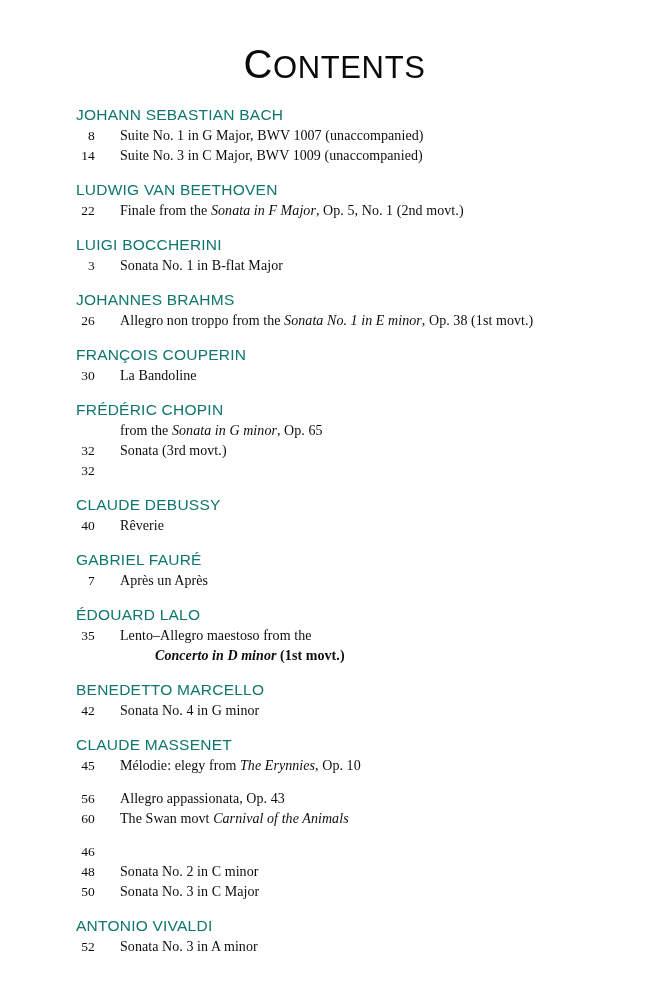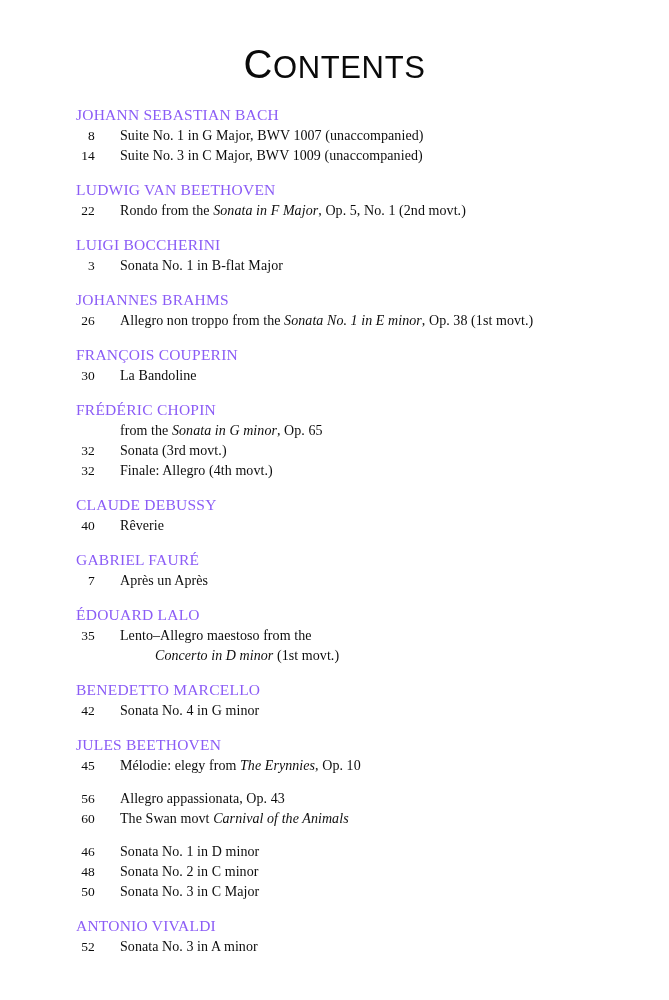--- a/index.html
+++ b/index.html
@@ -53,27 +53,27 @@
 
   .composer-block {
     margin: 0 0 13px 0;
     padding: 0;
   }
   .composer-block:last-child {
     margin-bottom: 0;
   }
 
   .composer-name {
-    font-family: Liberation Serif, serif;
+    font-family: Liberation Sans, sans-serif;
     font-size: 15.5px;
     line-height: 21px;
     letter-spacing: 0.015em;
     margin: 0 0 1px 76px;
     white-space: nowrap;
-    color: #8b5cf6;
+    color: #0f766e;
   }
 
   .work-row {
     display: flex;
     align-items: baseline;
     font-size: 14px;
     line-height: 20px;
     margin: 0;
   }
 
@@ -98,20 +98,21 @@
     font-style: italic;
     text-align: right;
   }
 
   
   .work-row.no-number .work-page {
     visibility: hidden;
   }
   .work-row.indented .work-title {
     margin-left: 60px;
+    font-weight: bold;
   }
 </style>
 </head>
 <body>
 
 <div class="page">
 
   <h1 class="page-title">
     <span class="cap-first">C</span><span class="cap-rest">ONTENTS</span>
   </h1>
@@ -125,21 +126,21 @@
         </div>
         <div class="work-row">
           <span class="work-page">14</span>
           <span class="work-title"><span>Suite No. 3 in C Major, BWV 1009 (unaccompanied)</span></span>
         </div>
       </div>
       <div class="composer-block">
         <div class="composer-name">LUDWIG VAN BEETHOVEN</div>
         <div class="work-row">
           <span class="work-page">22</span>
-          <span class="work-title"><span>Rondo from the </span><i>Sonata in F Major</i><span>, Op. 5, No. 1 (2nd movt.)</span></span>
+          <span class="work-title"><span>Finale from the </span><i>Sonata in F Major</i><span>, Op. 5, No. 1 (2nd movt.)</span></span>
         </div>
       </div>
       <div class="composer-block">
         <div class="composer-name">LUIGI BOCCHERINI</div>
         <div class="work-row">
           <span class="work-page">3</span>
           <span class="work-title"><span>Sonata No. 1 in B-flat Major</span></span>
         </div>
       </div>
       <div class="composer-block">
@@ -161,21 +162,20 @@
         <div class="work-row no-number">
           <span class="work-page"></span>
           <span class="work-title"><span>from the </span><i>Sonata in G minor</i><span>, Op. 65</span></span>
         </div>
         <div class="work-row">
           <span class="work-page">32</span>
           <span class="work-title"><span>Sonata (3rd movt.)</span></span>
         </div>
         <div class="work-row">
           <span class="work-page">32</span>
-          <span class="work-title"><span>Finale: Allegro (4th movt.)</span></span>
         </div>
       </div>
       <div class="composer-block">
         <div class="composer-name">CLAUDE DEBUSSY</div>
         <div class="work-row">
           <span class="work-page">40</span>
           <span class="work-title"><span>Rêverie</span></span>
         </div>
       </div>
       <div class="composer-block">
@@ -197,40 +197,39 @@
         </div>
       </div>
       <div class="composer-block">
         <div class="composer-name">BENEDETTO MARCELLO</div>
         <div class="work-row">
           <span class="work-page">42</span>
           <span class="work-title"><span>Sonata No. 4 in G minor</span></span>
         </div>
       </div>
       <div class="composer-block">
-        <div class="composer-name">JULES BEETHOVEN</div>
+        <div class="composer-name">CLAUDE MASSENET</div>
         <div class="work-row">
           <span class="work-page">45</span>
           <span class="work-title"><span>Mélodie: elegy from </span><i>The Erynnies</i><span>, Op. 10</span></span>
         </div>
       </div>
       <div class="composer-block">
         <div class="work-row">
           <span class="work-page">56</span>
           <span class="work-title"><span>Allegro appassionata, Op. 43</span></span>
         </div>
         <div class="work-row">
           <span class="work-page">60</span>
           <span class="work-title"><span>The Swan movt </span><i>Carnival of the Animals</i></span>
         </div>
       </div>
       <div class="composer-block">
         <div class="work-row">
           <span class="work-page">46</span>
-          <span class="work-title"><span>Sonata No. 1 in D minor</span></span>
         </div>
         <div class="work-row">
           <span class="work-page">48</span>
           <span class="work-title"><span>Sonata No. 2 in C minor</span></span>
         </div>
         <div class="work-row">
           <span class="work-page">50</span>
           <span class="work-title"><span>Sonata No. 3 in C Major</span></span>
         </div>
       </div>

